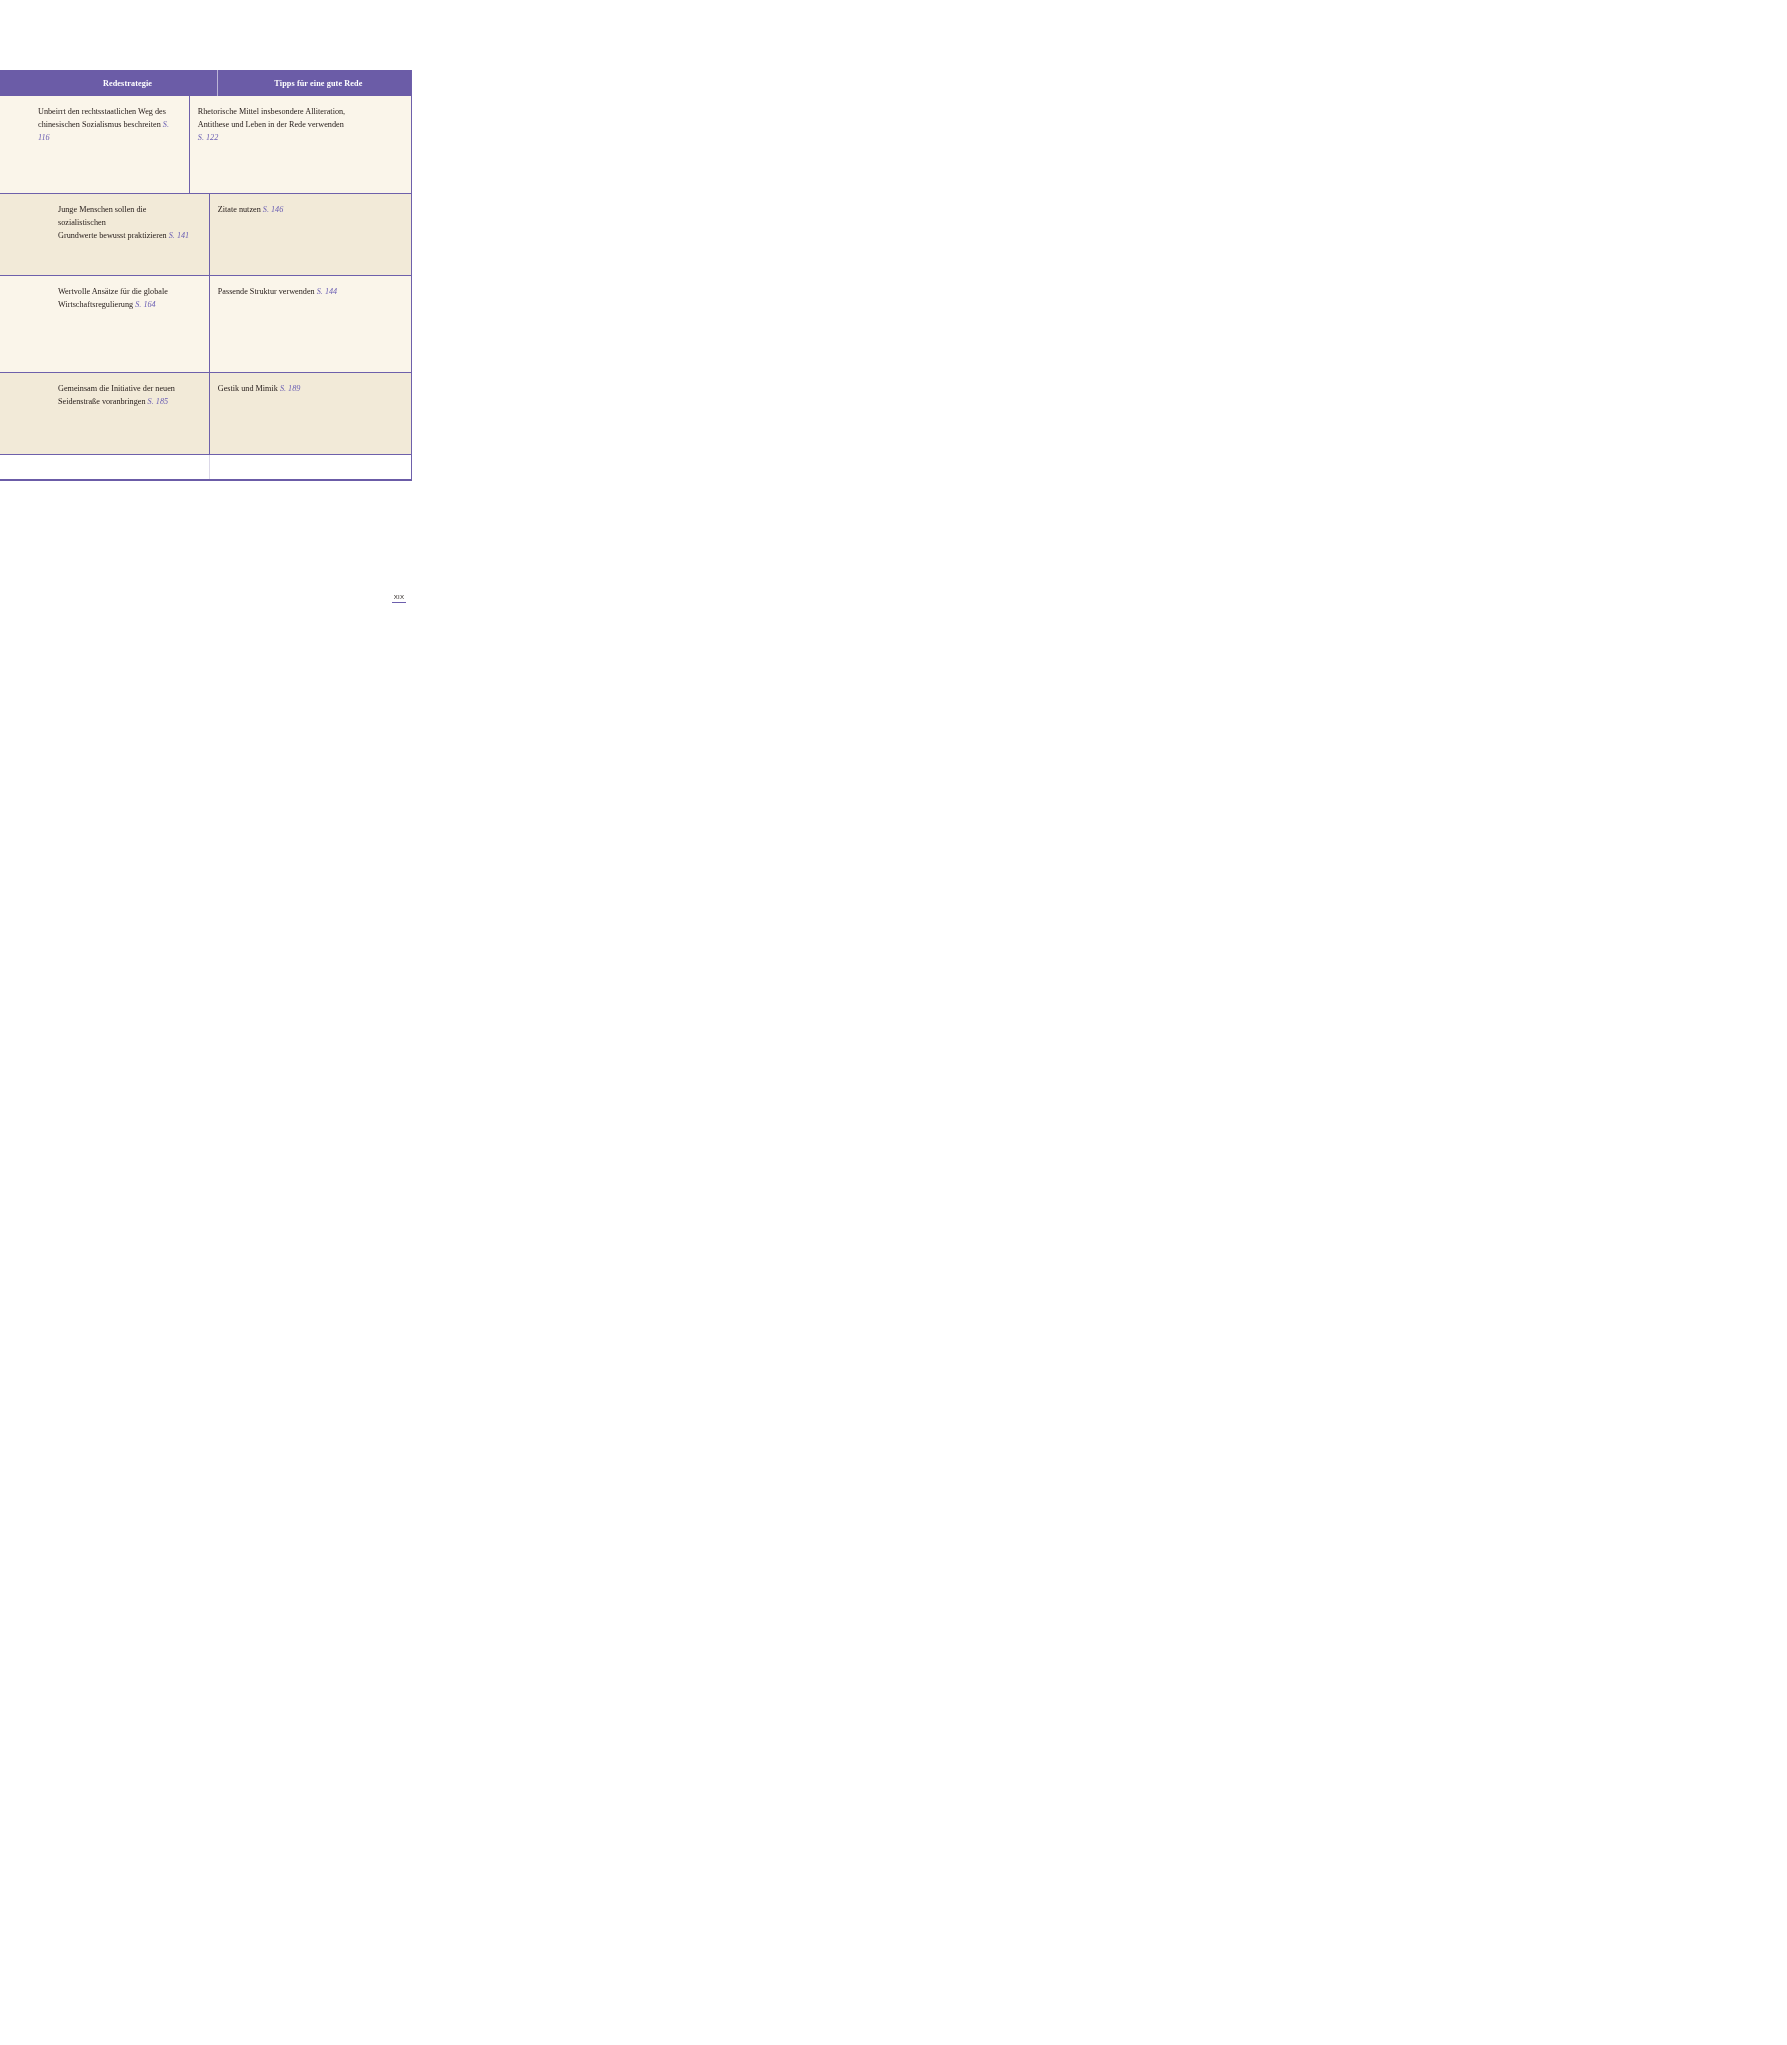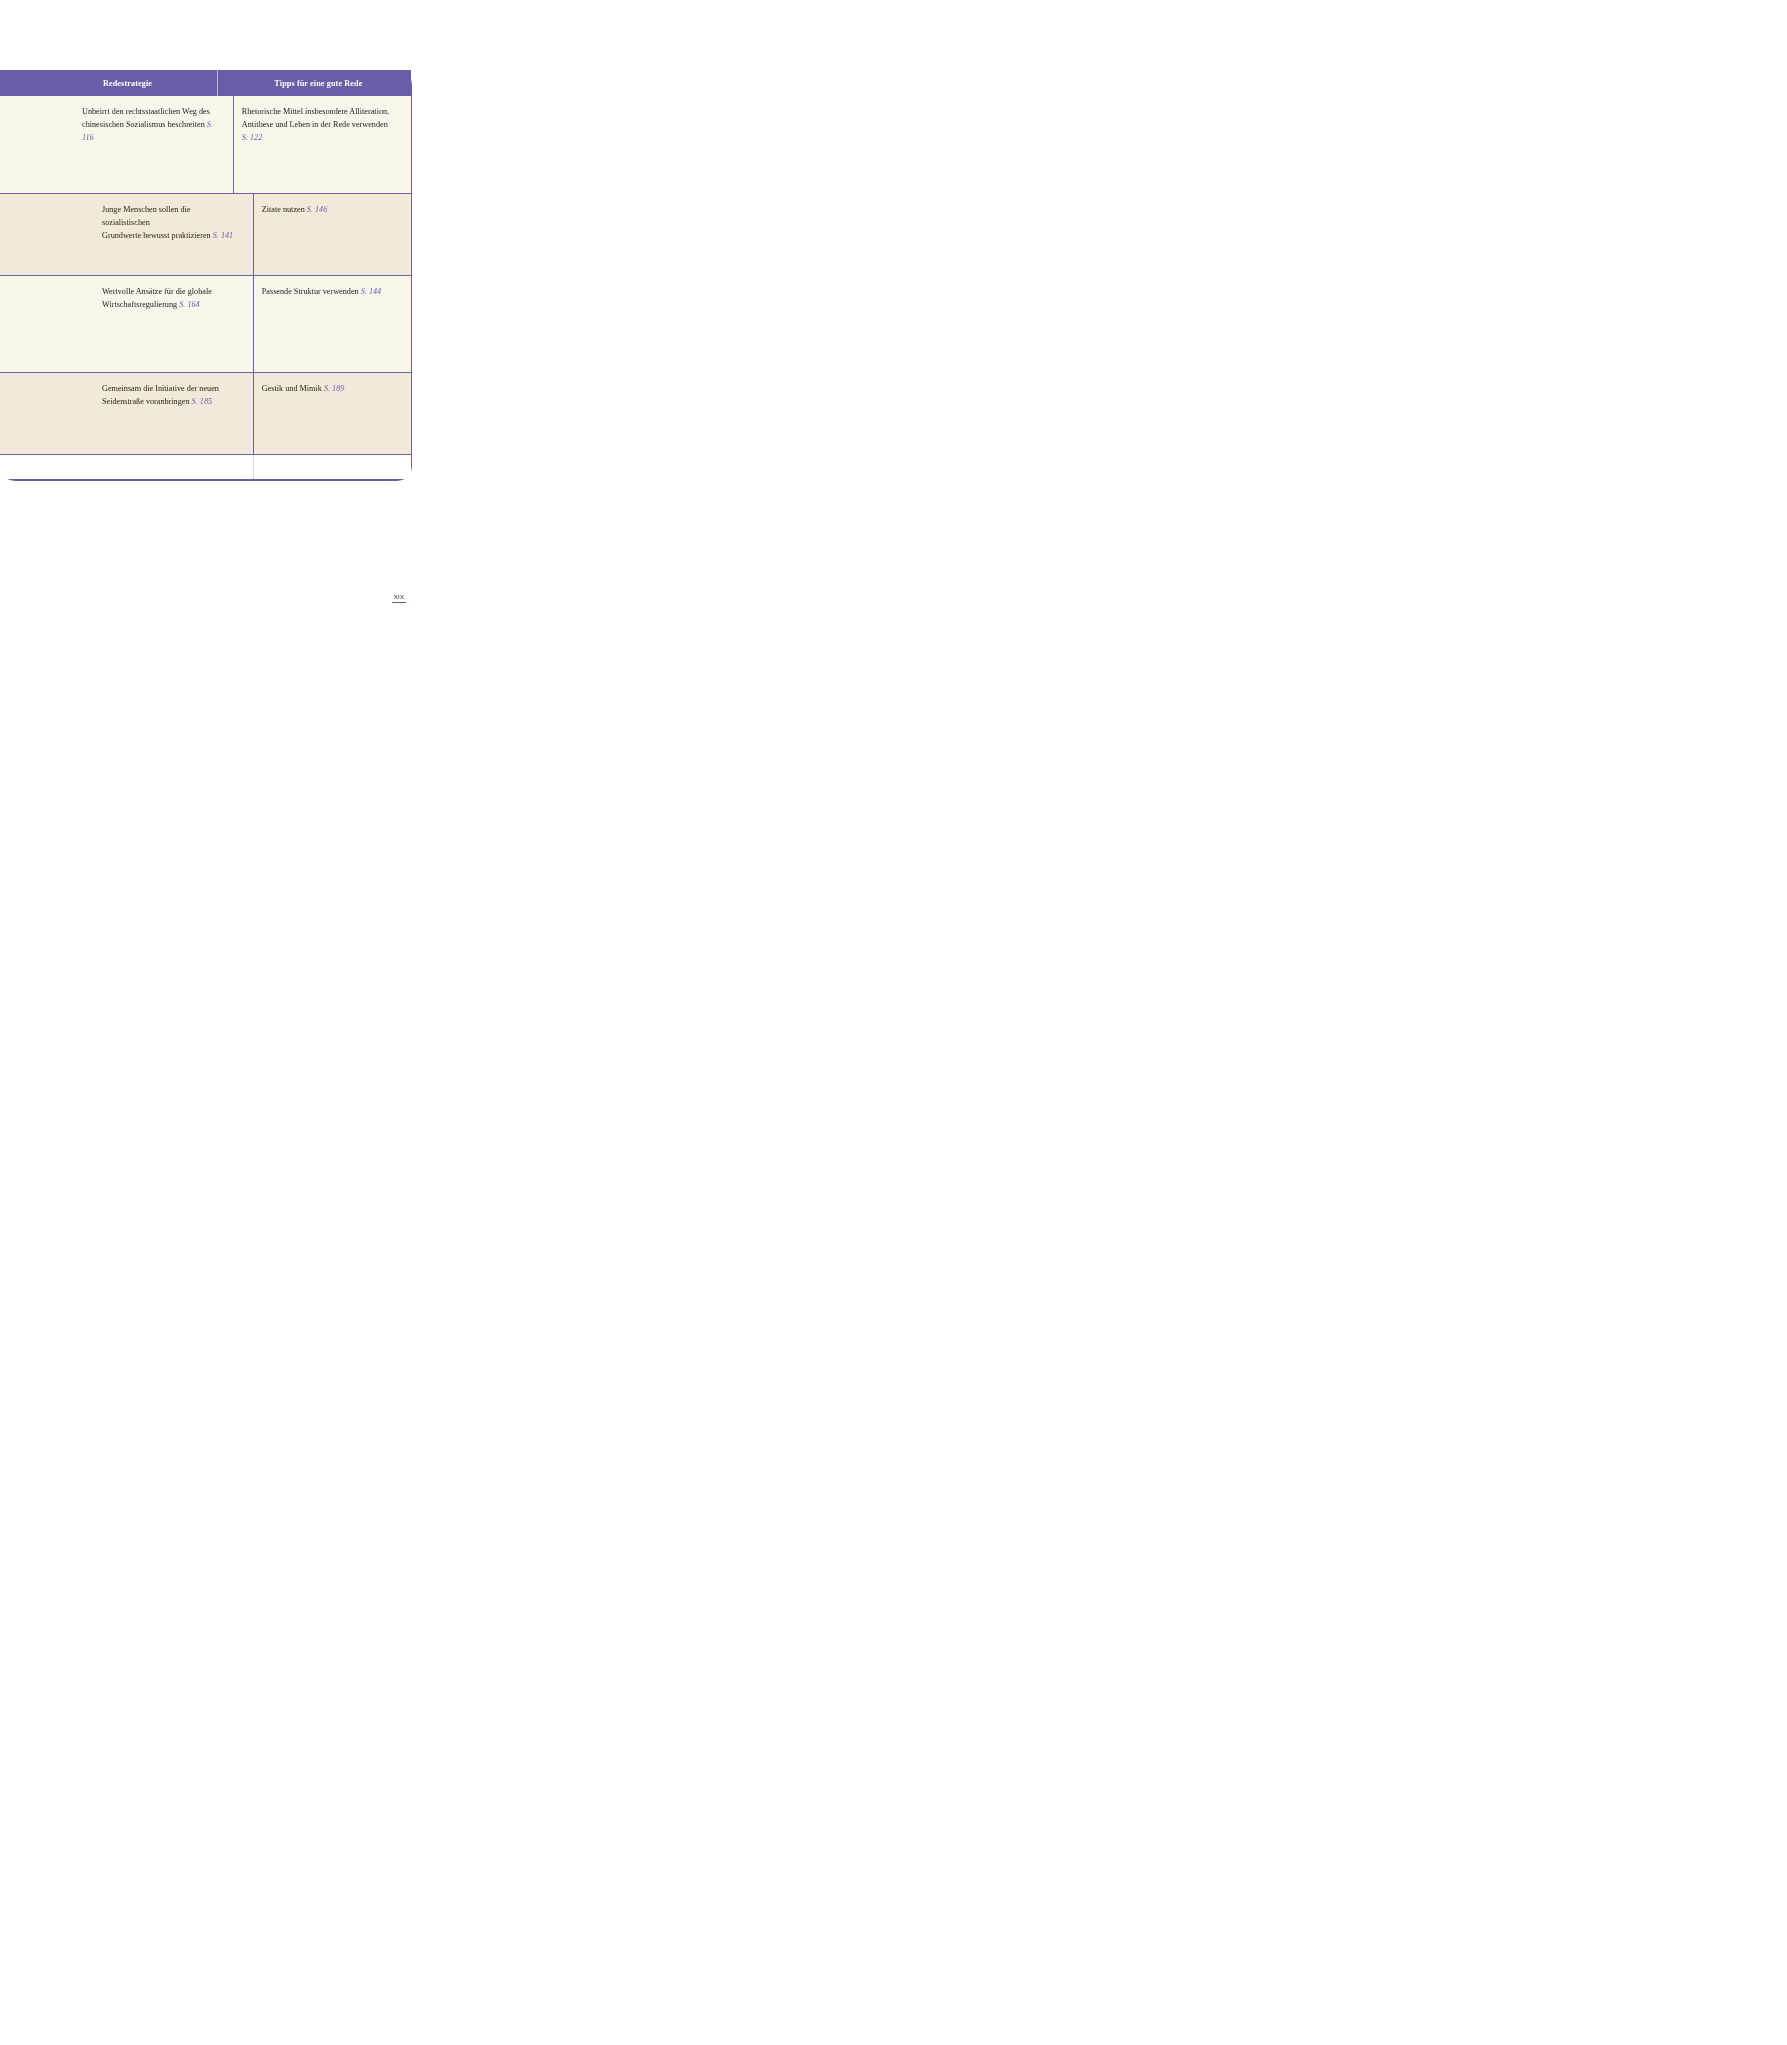--- a/index.html
+++ b/index.html
@@ -14,21 +14,20 @@
   body{
     width:450px;height:632px;background:#ffffff;
     font-family:"Liberation Serif","DejaVu Serif",serif;
   }
   .page{position:relative;width:450px;height:632px;overflow:hidden;background:#ffffff;}
 
   .toc-table{
     position:absolute;left:0;top:70px;width:411px;
     border-right:0.8px solid var(--purple-rule);
     border-bottom:2px solid var(--purple);
-    border-radius:15px;
   }
   .thead{display:flex;height:26px;background:var(--purple);}
   .th{
     color:#ffffff;font-weight:bold;font-size:8.2px;letter-spacing:0.1px;
     display:flex;align-items:center;justify-content:center;box-sizing:border-box;
   }
   .th.col1{width:218px;padding-left:38px;border-right:0.4px solid rgba(255,255,255,.55);}
   .th.col2{flex:1;padding-left:7.8px;}
 
   .trow{display:flex;box-sizing:border-box;}
@@ -38,21 +37,21 @@
   .row3{height:97px;}
   .row4{height:82px;}
   .row5{height:96px;}
   .light{background:var(--row-light);}
   .dark{background:var(--row-dark);}
 
   .td{
     box-sizing:border-box;color:var(--ink);
     font-size:8.2px;line-height:12.7px;padding-top:10.2px;
   }
-  .td.col1{width:190px;padding-left:38px;padding-right:16.4px;border-right:0.4px solid var(--purple-rule);margin-left:44px;}
+  .td.col1{width:190px;padding-left:38px;padding-right:16.4px;border-right:0.4px solid var(--purple-rule);}
   .td.col2{flex:1;padding-left:7.8px;padding-right:6.1px;}
 
   .cell-text{white-space:pre-line;}
   .page-ref{font-style:italic;color:var(--purple-ref);}
 
   .empty-row{height:25px;background:#ffffff;border-top:0.4px solid var(--purple-rule);}
   .empty-row .td.col1{border-right:0.4px solid #DBD8E8;height:100%;}
   .empty-row .td{padding:0;}
 
   .page-number{

